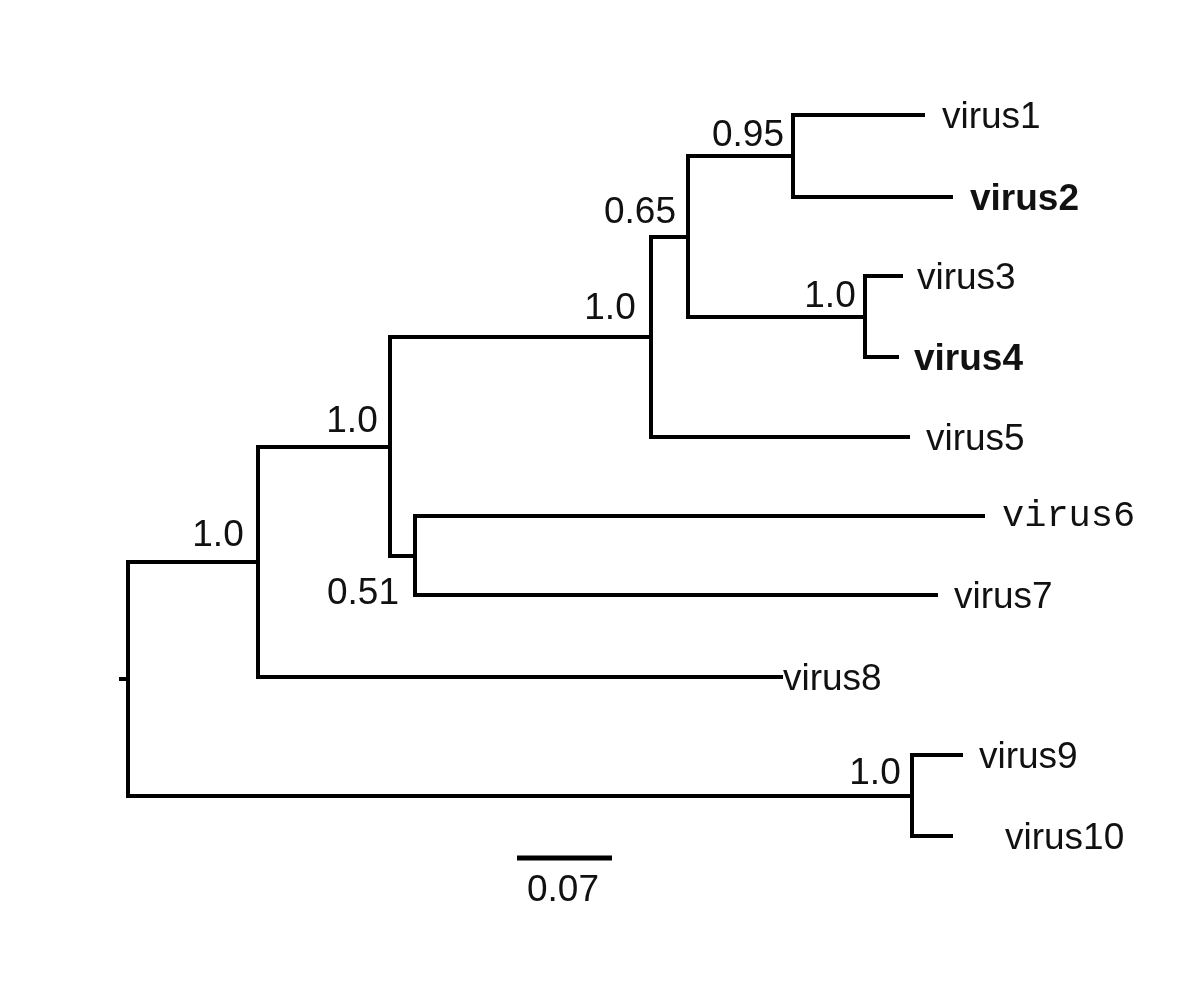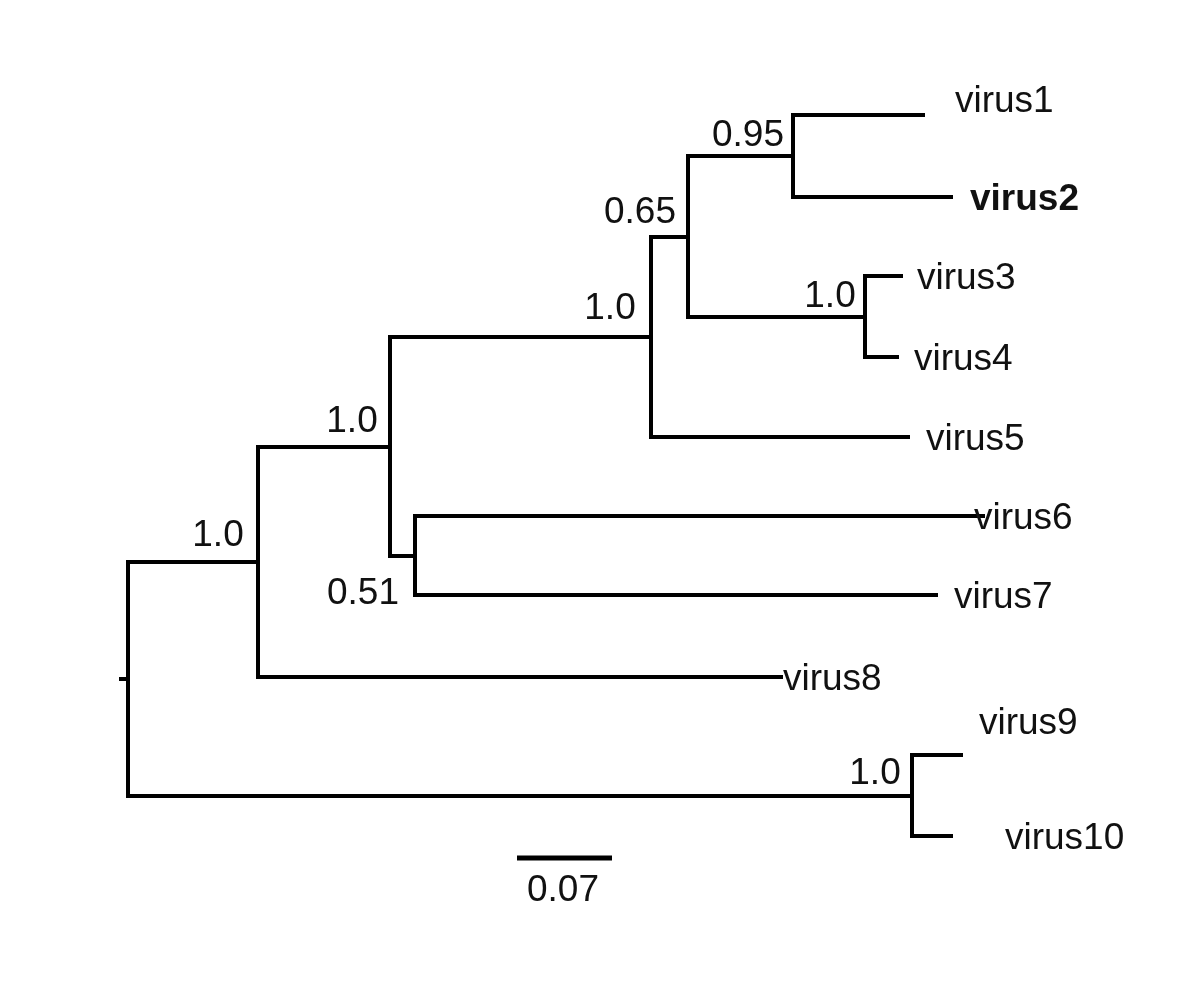--- a/index.html
+++ b/index.html
@@ -64,29 +64,29 @@
       <line x1="258" y1="447" x2="390" y2="447" stroke="#000000" stroke-width="4" stroke-linecap="butt"></line>
       <line x1="258" y1="447" x2="258" y2="677" stroke="#000000" stroke-width="4" stroke-linecap="square"></line>
       <line x1="128" y1="562" x2="258" y2="562" stroke="#000000" stroke-width="4" stroke-linecap="butt"></line>
       <line x1="912" y1="755" x2="912" y2="836" stroke="#000000" stroke-width="4" stroke-linecap="square"></line>
       <line x1="128" y1="796" x2="912" y2="796" stroke="#000000" stroke-width="4" stroke-linecap="butt"></line>
       <line x1="128" y1="562" x2="128" y2="796" stroke="#000000" stroke-width="4" stroke-linecap="square"></line>
       <line x1="119" y1="679" x2="128" y2="679" stroke="#000000" stroke-width="4" stroke-linecap="butt"></line>
       <line x1="517" y1="858" x2="612" y2="858" stroke="#000000" stroke-width="5" stroke-linecap="butt"></line>
     </svg>
   <div id="labels-layer" style="color: rgb(17, 17, 17);">
-      <div class="tree-label tip-label" style="left: 942px; top: 99px; margin-left: 13px;">virus1</div>
+      <div class="tree-label tip-label" style="left: 942px; top: 115px;">virus1</div>
       <div class="tree-label tip-label" style="left: 970px; top: 197px; font-weight: bold;">virus2</div>
       <div class="tree-label tip-label" style="left: 917px; top: 276px;">virus3</div>
-      <div class="tree-label tip-label" style="left: 914px; top: 357px;">virus4</div>
+      <div class="tree-label tip-label" style="left: 914px; top: 357px; font-weight: bold;">virus4</div>
       <div class="tree-label tip-label" style="left: 926px; top: 437px;">virus5</div>
-      <div class="tree-label tip-label" style="left: 974px; top: 516px;">virus6</div>
+      <div class="tree-label tip-label" style="left: 1002px; top: 516px; font-family: Liberation Mono, monospace;">virus6</div>
       <div class="tree-label tip-label" style="left: 954px; top: 595px;">virus7</div>
       <div class="tree-label tip-label" style="left: 783px; top: 677px;">virus8</div>
-      <div class="tree-label tip-label" style="left: 979px; top: 721px; text-align: right;">virus9</div>
+      <div class="tree-label tip-label" style="left: 979px; top: 755px; text-align: right;">virus9</div>
       <div class="tree-label tip-label" style="left: 1005px; top: 836px;">virus10</div>
       <div class="tree-label support-label" style="left: 748px; top: 133px;">0.95</div>
       <div class="tree-label support-label" style="left: 830px; top: 294px;">1.0</div>
       <div class="tree-label support-label" style="left: 640px; top: 210px; text-align: center;">0.65</div>
       <div class="tree-label support-label" style="left: 610px; top: 306px;">1.0</div>
       <div class="tree-label support-label" style="left: 363px; top: 591px; text-align: center;">0.51</div>
       <div class="tree-label support-label" style="left: 352px; top: 419px;">1.0</div>
       <div class="tree-label support-label" style="left: 218px; top: 533px;">1.0</div>
       <div class="tree-label support-label" style="left: 875px; top: 771px;">1.0</div>
       <div class="tree-label scale-label" style="left: 563px; top: 888px;">0.07</div>

